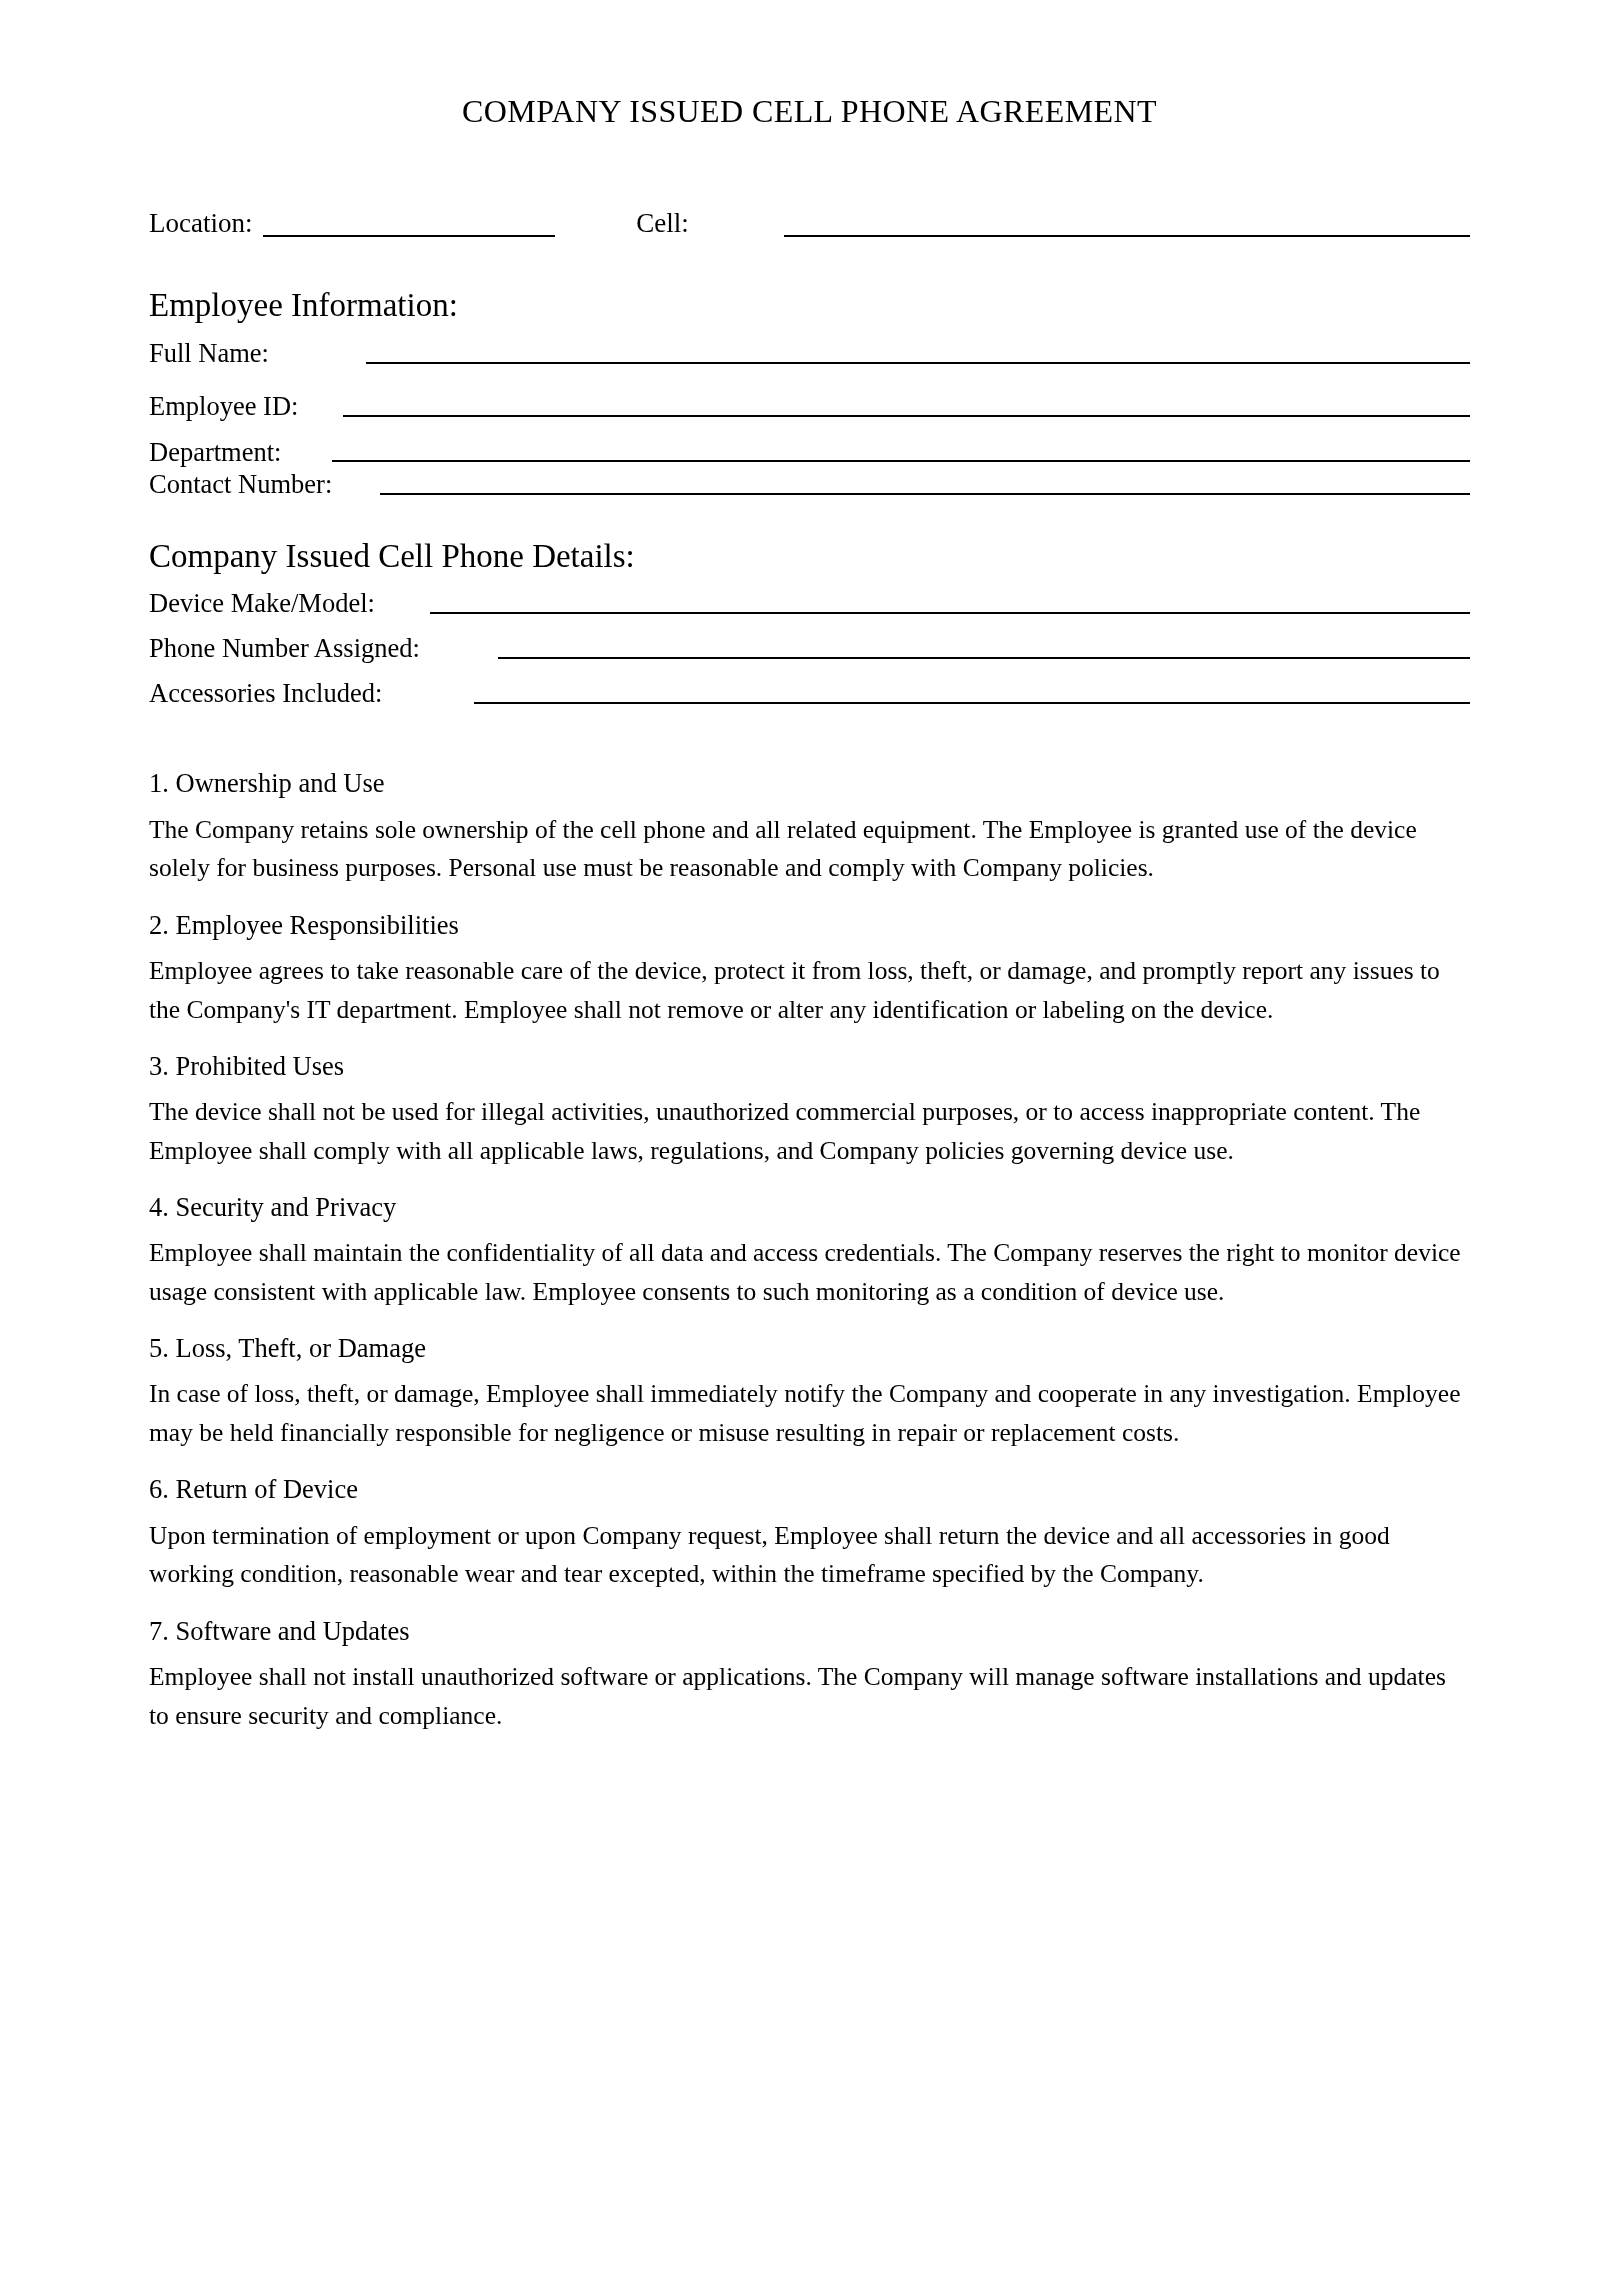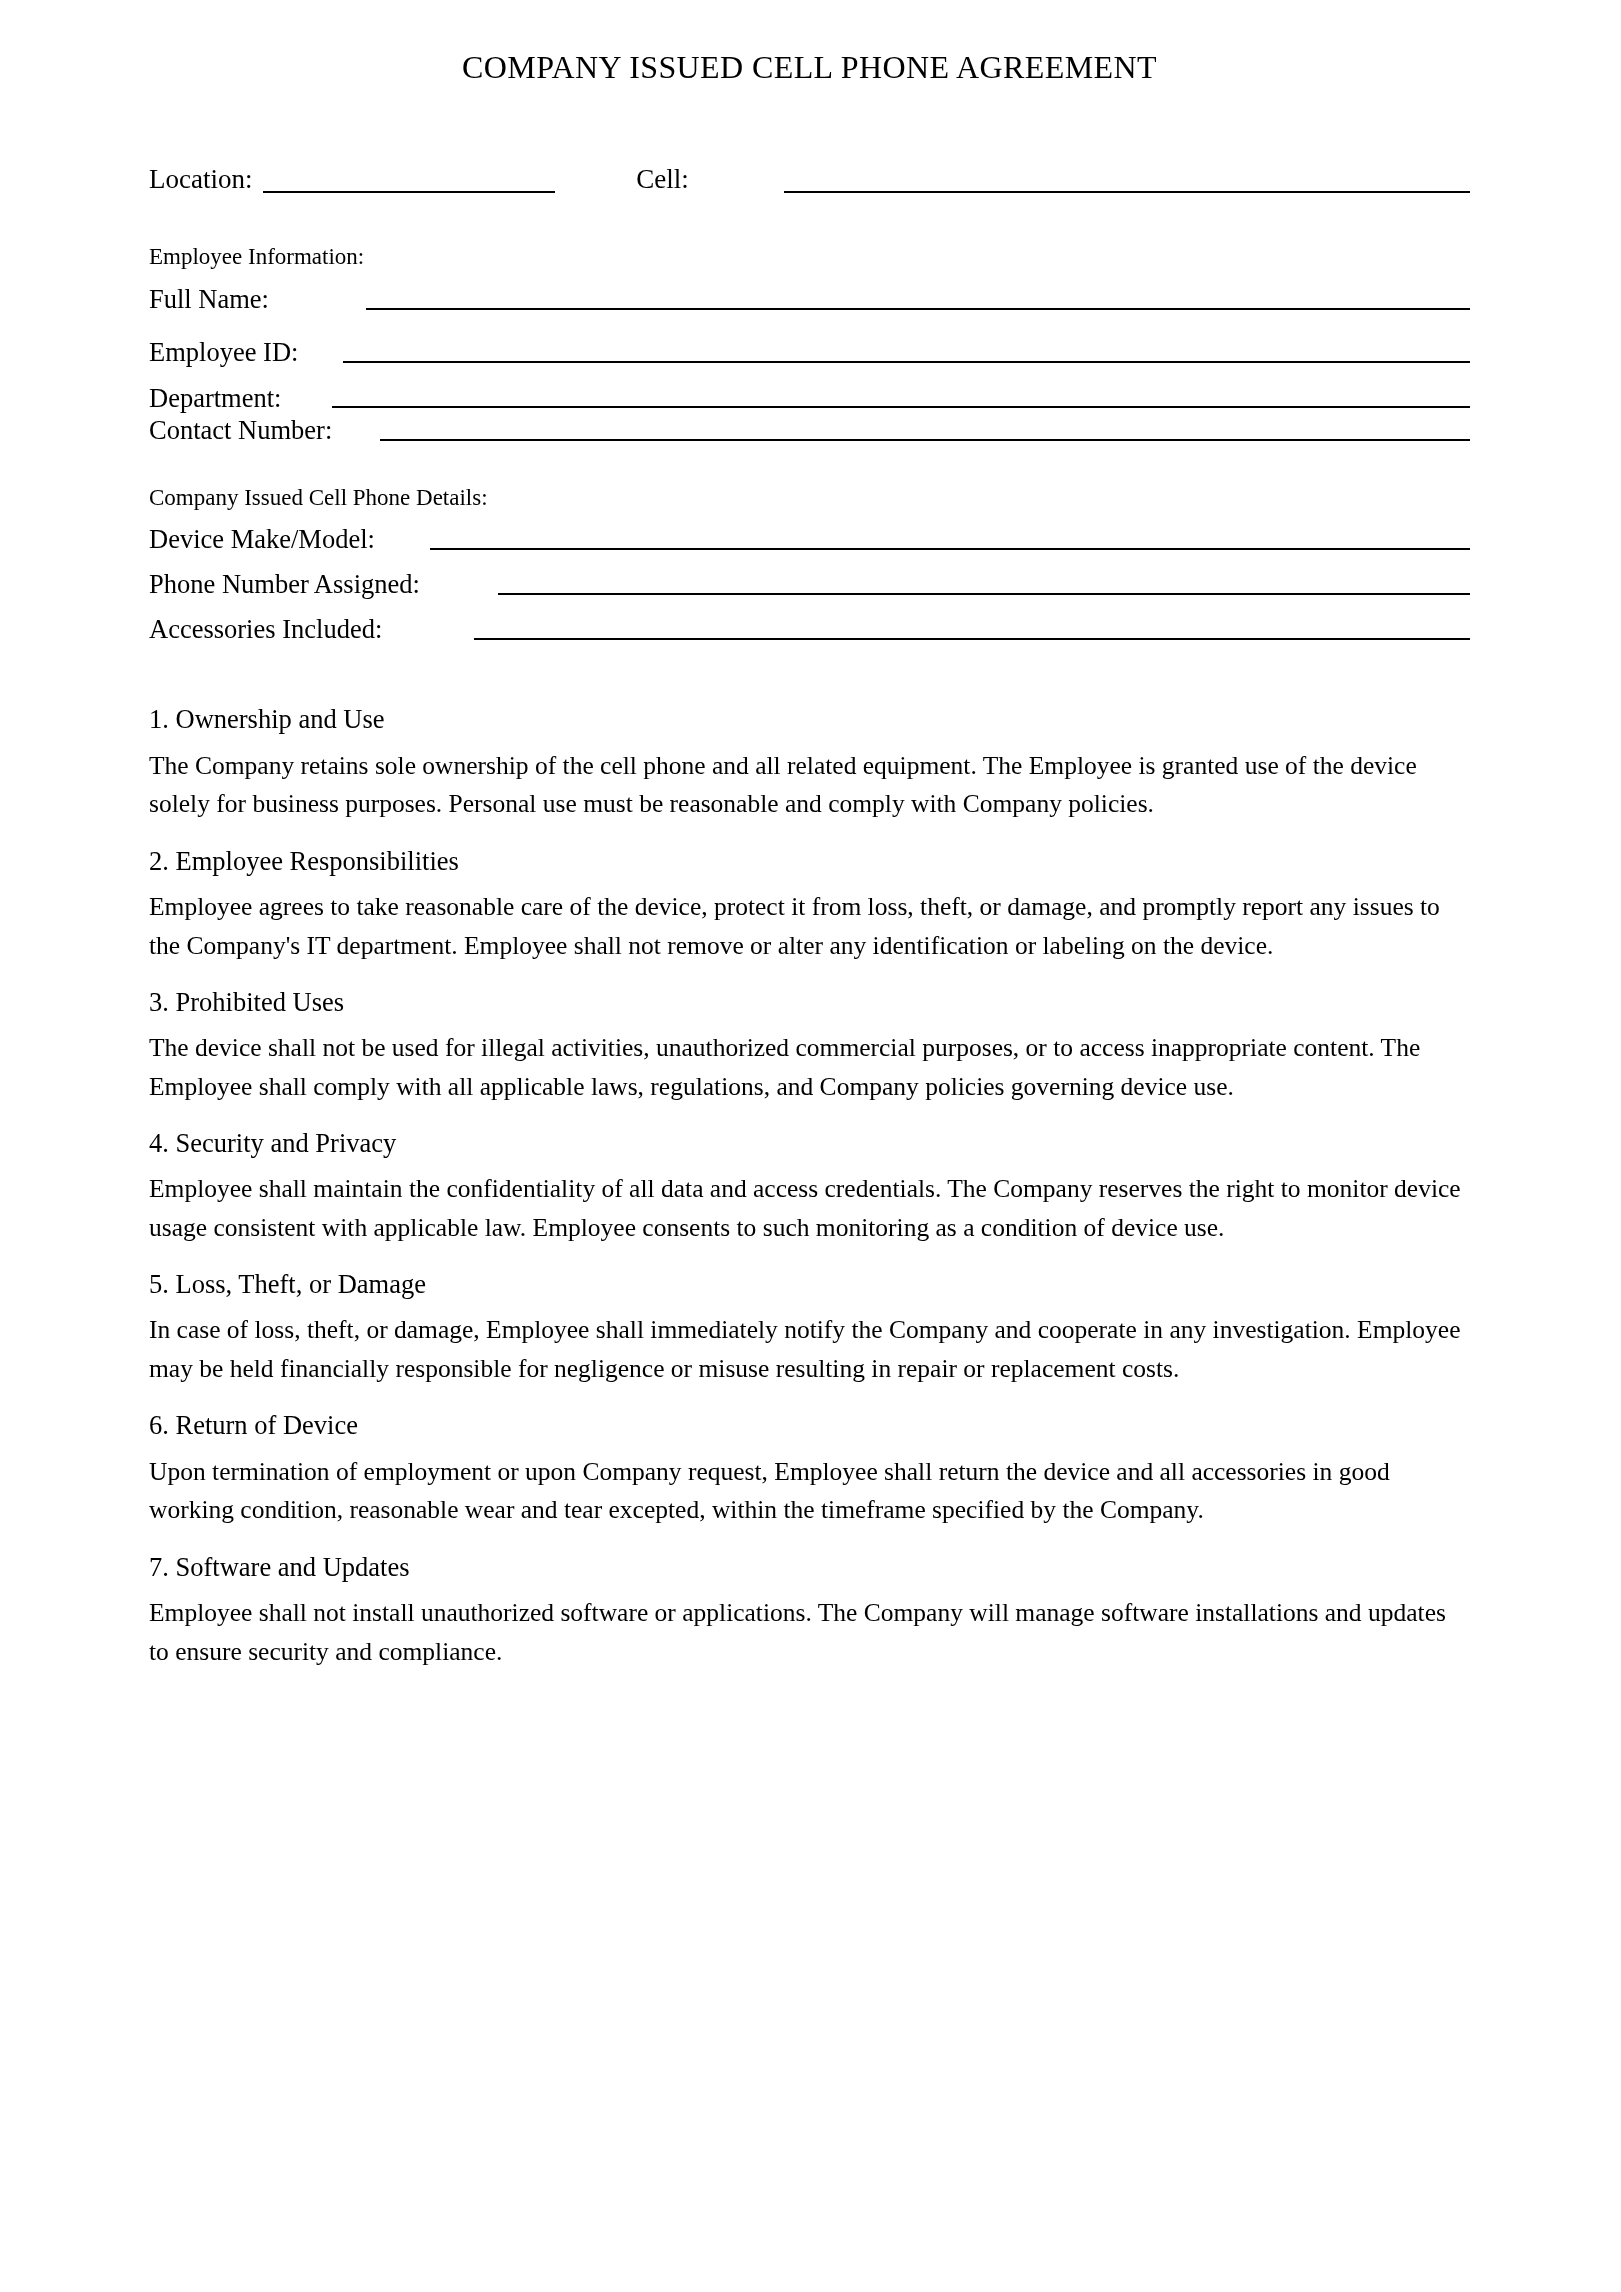--- a/index.html
+++ b/index.html
@@ -27,21 +27,21 @@
     width: 1321px;
   }
 
   
   .doc-title {
     text-align: center;
     font-size: 32px;
     letter-spacing: 0.4px;
     font-weight: normal;
     margin: 0;
-    padding-top: 48px;
+    padding-top: 92px;
     line-height: 1.2;
     white-space: nowrap;
   }
 
   
   .field-row {
     display: flex;
     align-items: flex-end;
     font-size: 26.5px;
     line-height: 1.0;
@@ -79,21 +79,21 @@
   .locdate-row .date-label { flex: 0 0 auto; }
   .locdate-row .date-rule {
     flex: 1 1 auto;
     border-bottom: 2.9px solid #000000;
     height: 0;
     margin: 0 0 2.9px 95px;
   }
 
   
   .group-label {
-    font-size: 23px;
+    font-size: 33px;
     line-height: 1.0;
   }
 
   .fields-block { margin-top: 0; }
 
   
   .terms-heading {
     font-size: 26.5px;
     line-height: 1.0;
   }

